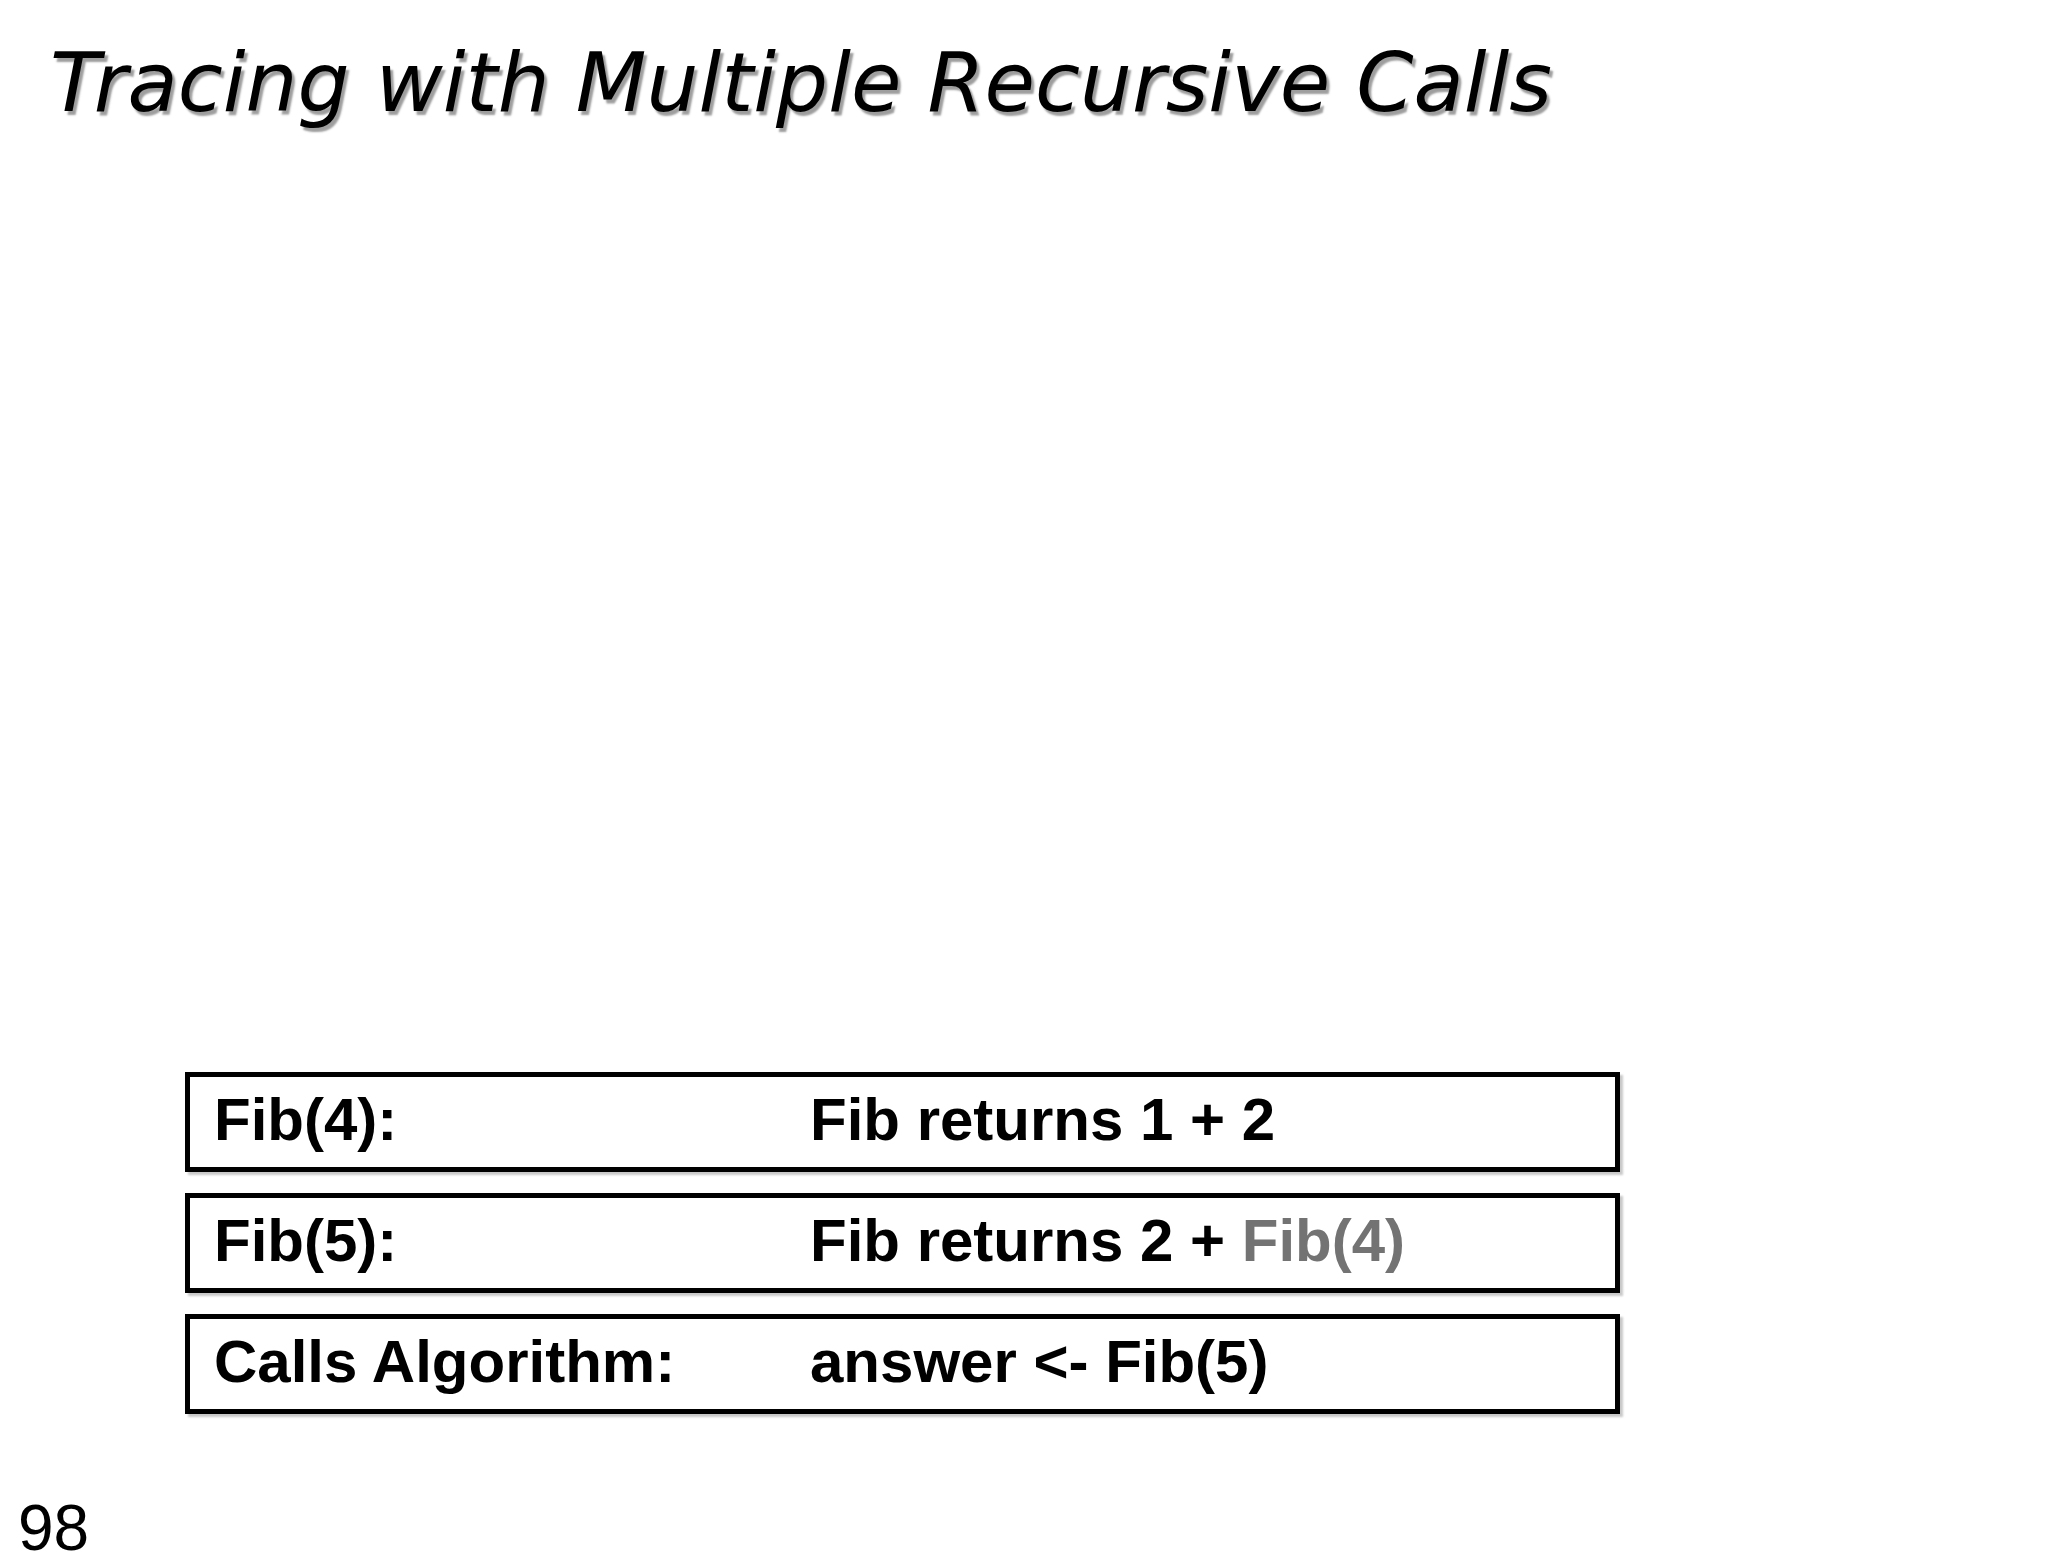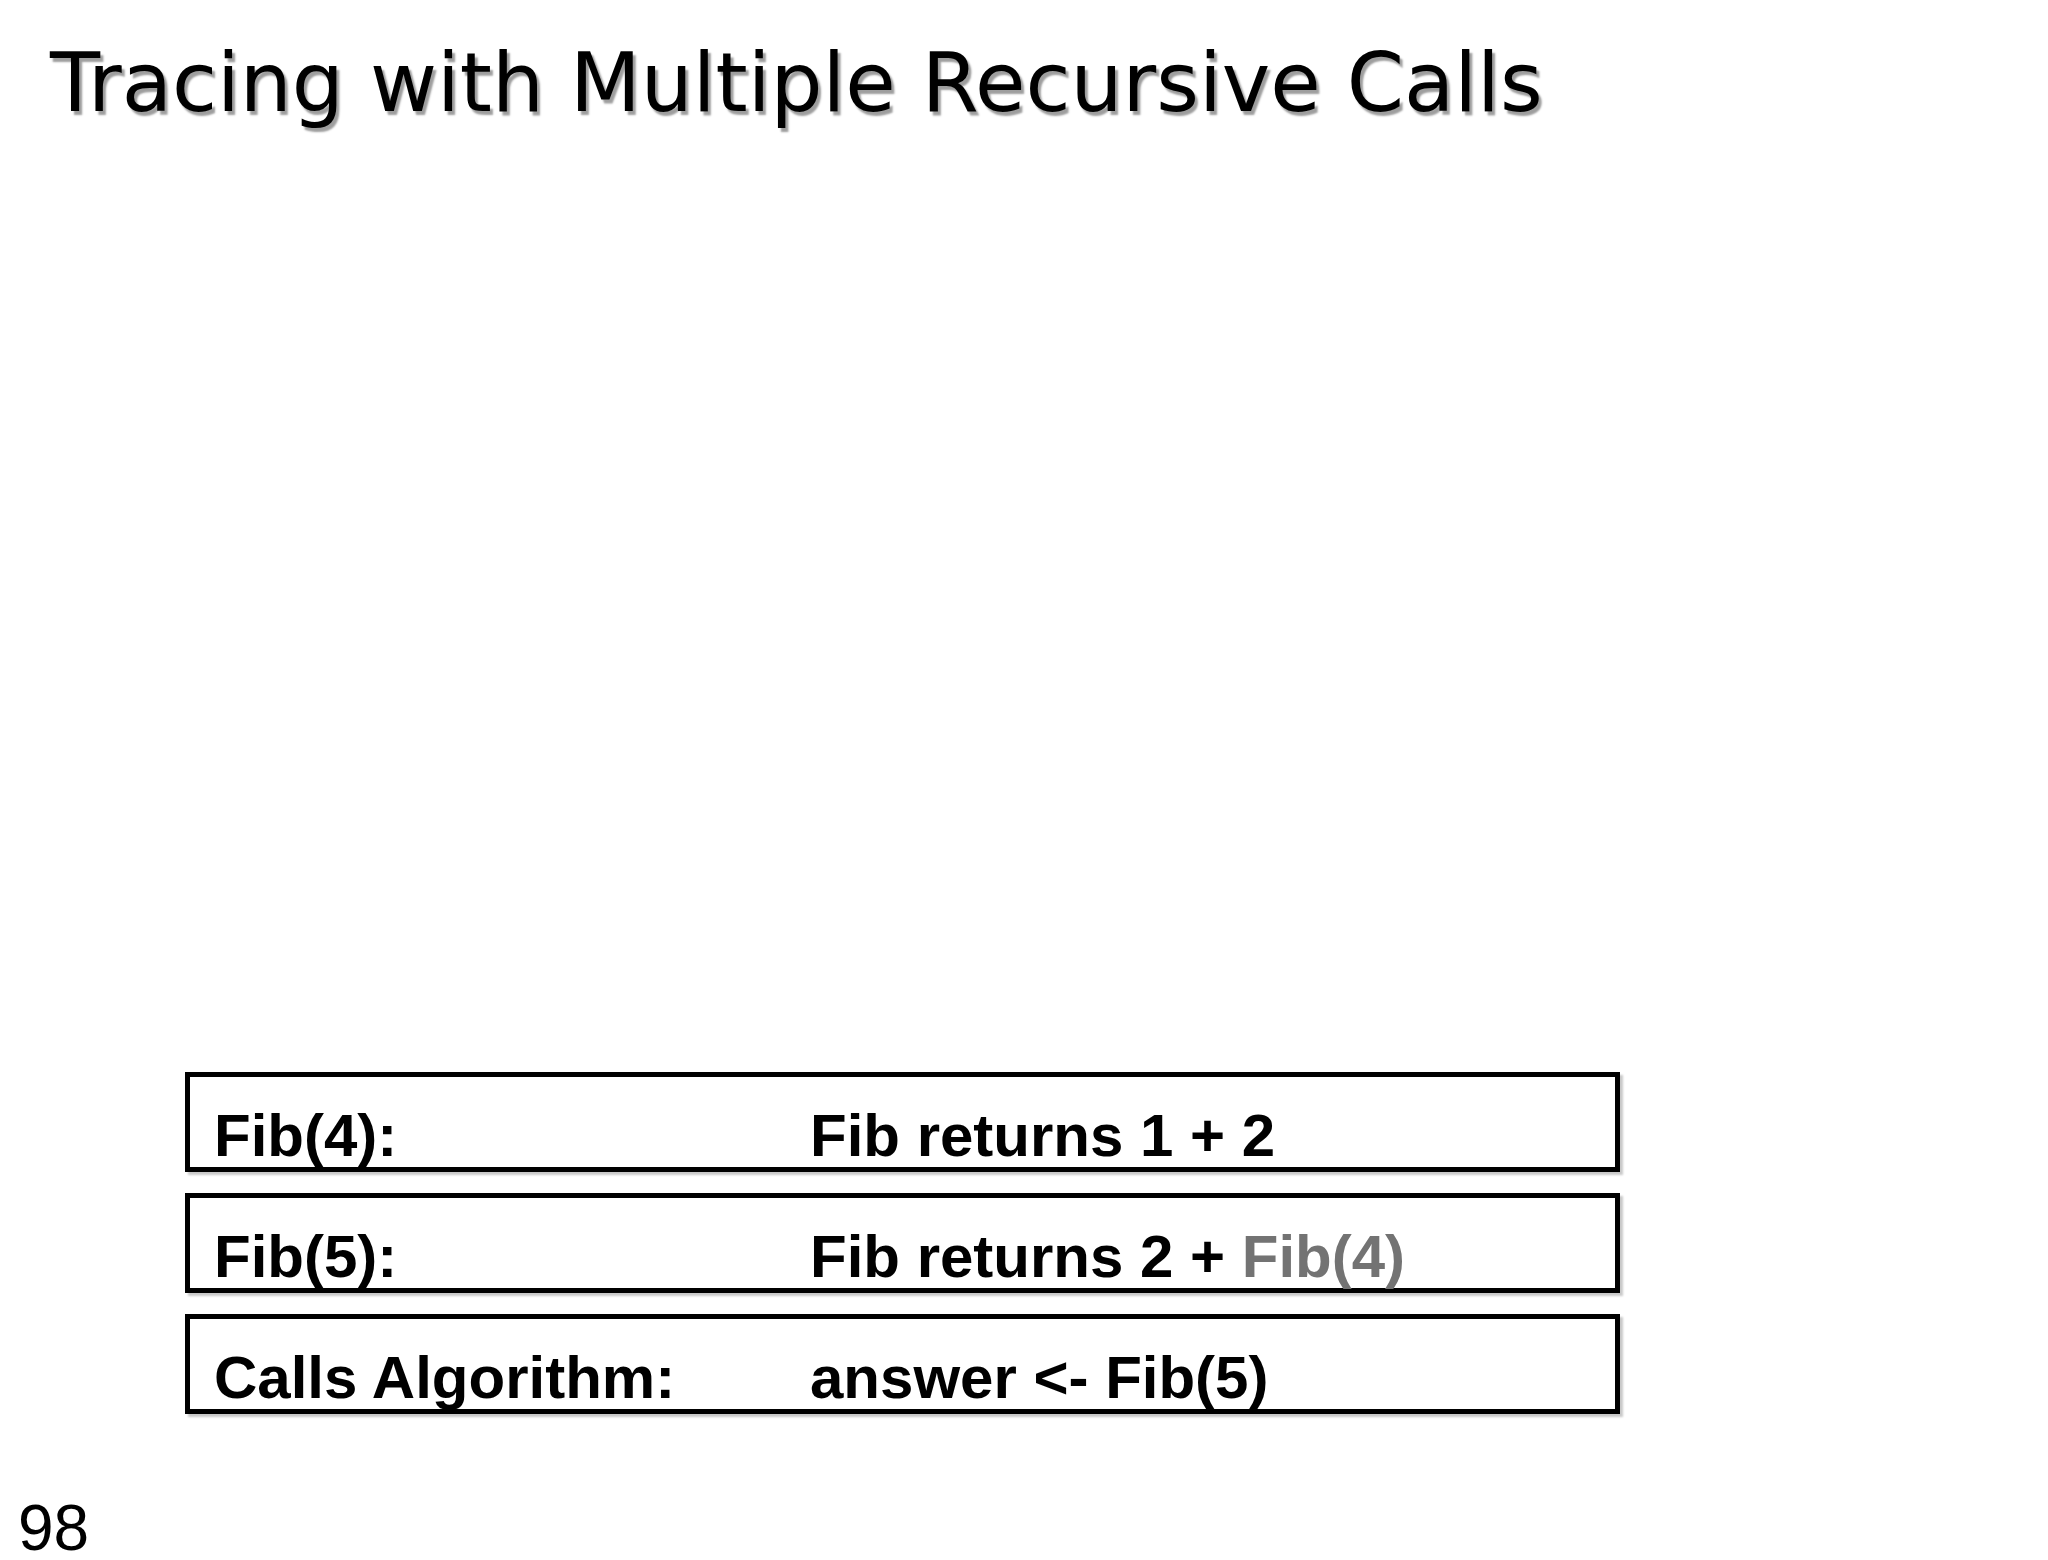--- a/index.html
+++ b/index.html
@@ -19,20 +19,21 @@
     position: absolute;
     left: 50px;
     top: 40px;
     font-family: "DejaVu Sans", sans-serif;
     font-size: 82px;
     font-weight: normal;
     line-height: 1.05;
     color: #000000;
     white-space: nowrap;
     text-shadow: 3px 4px 2px #9e9e9e;
+    font-style: italic;
   }
   .stack {
     position: absolute;
     left: 185px;
     top: 1072px;
     width: 1435px;
   }
   .frame {
     position: relative;
     box-sizing: border-box;
@@ -45,21 +46,20 @@
   }
   .flabel, .fvalue {
     position: absolute;
     top: 50%;
     transform: translateY(-54%);
     font-size: 60px;
     font-weight: bold;
     color: #000000;
     white-space: nowrap;
     line-height: 1;
-    margin-top: 16px;
   }
   .flabel { left: 24px; }
   .fvalue { left: 620px; text-align: right; }
   .hl { font-weight: bold; }
   .page-number {
     position: absolute;
     left: 18px;
     top: 1496px;
     font-size: 64px;
     font-weight: normal;

